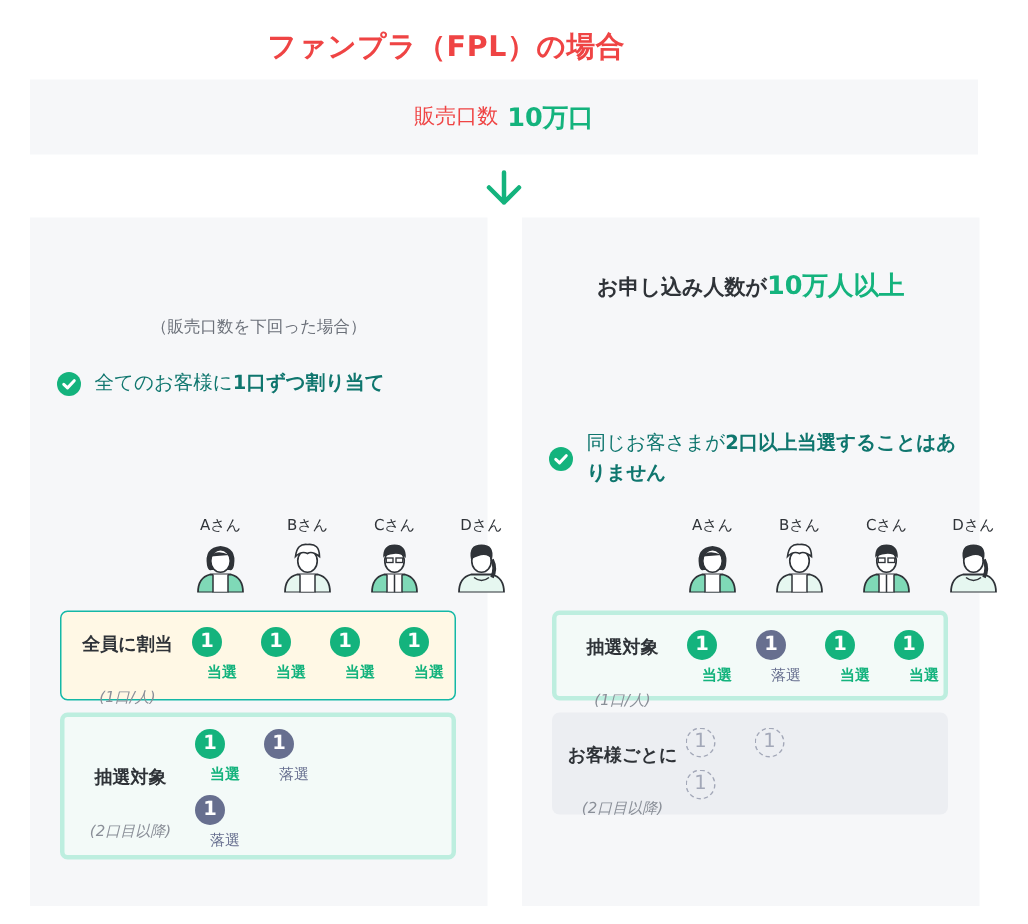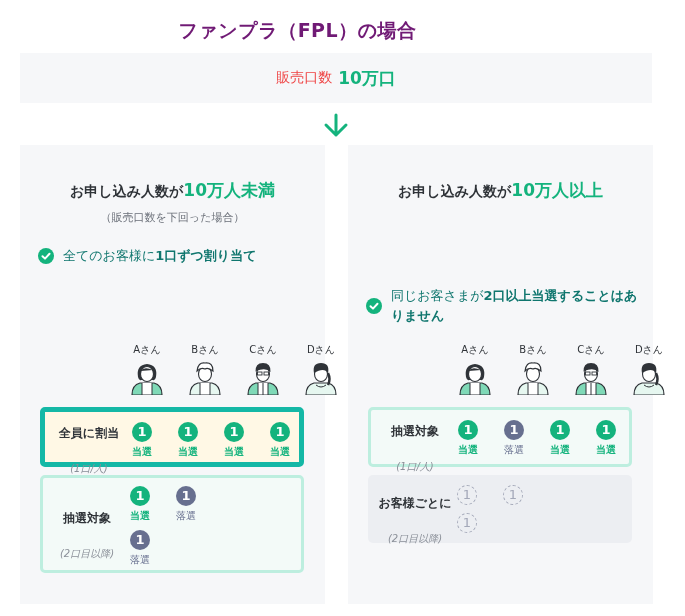--- a/index.html
+++ b/index.html
@@ -1,19 +1,19 @@
 <!DOCTYPE html>
 <html><head>
 <meta charset="utf-8">
 <style>
   * { box-sizing: border-box; margin: 0; padding: 0; }
   html, body { width: 685px; height: 616px; background: #ffffff; overflow: hidden; }
   body { font-family: "DejaVu Sans", "Liberation Sans", sans-serif; color: #2b2f36; position: relative; }
 
-  .title { position: absolute; left: 0; top: 18px; width: 595px; text-align: center; font-size: 19px; font-weight: bold; color: #701a75; letter-spacing: 0.5px; }
+  .title { position: absolute; left: 0; top: 18px; width: 595px; text-align: center; font-size: 19px; font-weight: bold; color: #ef4444; letter-spacing: 0.5px; }
 
   .sales-box { position: absolute; left: 20px; top: 53px; width: 632px; height: 50px; background: #f6f7f9; display: flex; align-items: center; justify-content: center; gap: 6px; }
   .sales-label { font-size: 14px; font-weight: normal; color: #ef4444; }
   .sales-value { font-size: 17px; font-weight: bold; color: #14b37d; }
 
   .arrow { position: absolute; left: 322px; top: 113px; width: 28px; height: 26px; }
 
   .panel { position: absolute; top: 145px; width: 305px; height: 459px; background: #f6f7f9; }
   .panel.left { left: 20px; }
   .panel.right { left: 348px; }
@@ -26,55 +26,52 @@
   .check-item .ck { flex: 0 0 16px; width: 16px; height: 16px; }
   .check-item b { font-weight: bold; }
   .check-item .txt { width: 250px; }
 
   .people { position: absolute; top: 198px; left: 104px; display: flex; gap: 12px; }
   .person { width: 46px; text-align: center; }
   .person .pname { font-size: 10px; color: #2f3338; height: 16px; }
   .person svg { width: 38px; height: 36px; display: block; margin: 0 auto; }
 
   .row-box { position: absolute; left: 20px; width: 264px; border-radius: 5px; }
-  .row-box.yellow { background: #fff8e5; border: 5px solid #14b8a6; }
+  .row-box.yellow { background: #fff8e5; border: 1px solid #14b8a6; }
   .row-box.mint { background: #f3faf8; border: 3px solid #bdeedf; }
   .row-box.gray { background: #eceef2; border: 0; }
 
   .row-label { position: absolute; left: 0; width: 88px; text-align: center; }
   .row-label .main { font-size: 12px; font-weight: bold; color: #2f3338; display: block; }
   .row-label .sub { font-size: 10px; color: #8a8f98; display: block; margin-top: 20px; font-style: italic; }
 
   .ticket { position: absolute; width: 40px; text-align: center; }
   .ticket .circ { width: 20px; height: 20px; border-radius: 50%; margin: 0 auto; color: #fff; font-size: 13px; font-weight: bold; line-height: 20px; text-align: center; }
   .ticket .circ.win { background: #14b37d; }
   .ticket .circ.lose { background: #676f8f; }
   .ticket .circ.none { background: transparent; border: 1.5px dashed #a3a8b8; color: #a3a8b8; font-weight: normal; line-height: 17px; }
-  .ticket .res { font-size: 10px; margin-top: 3px; font-weight: bold; }
+  .ticket .res { font-size: 10px; margin-top: 3px; font-weight: bold; text-align: right; }
   .ticket .res.win { color: #14b37d; }
   .ticket .res.lose { color: #676f8f; font-weight: normal; }
 </style>
 </head>
 <body>
 
 <div class="title">ファンプラ（FPL）の場合</div>
 
 <div class="sales-box">
   <span class="sales-label">販売口数</span>
   <span class="sales-value">10万口</span>
 </div>
 
 <svg class="arrow" viewBox="0 0 28 26">
   <path d="M14 2 V22 M4 12 L14 22 L24 12" fill="none" stroke="#14b37d" stroke-width="3" stroke-linecap="round" stroke-linejoin="round"></path>
 </svg>
 
 <div class="panel left">
-  <div class="panel-head">
-    <span>お申し込み人数が</span><span class="hl">10万人未満</span>
-  </div>
   <div class="panel-sub">（販売口数を下回った場合）</div>
 
   <div class="check-item" style="top:101px;">
     <svg class="ck" viewBox="0 0 16 16">
         <circle cx="8" cy="8" r="8" fill="#14b37d"></circle>
         <path d="M4.5 8.2 L7 10.6 L11.5 5.8" fill="none" stroke="#fff" stroke-width="2" stroke-linecap="round" stroke-linejoin="round"></path>
       </svg>
     <span class="txt"><span>全てのお客様に</span><b>1口ずつ割り当て</b></span>
   </div>
 

